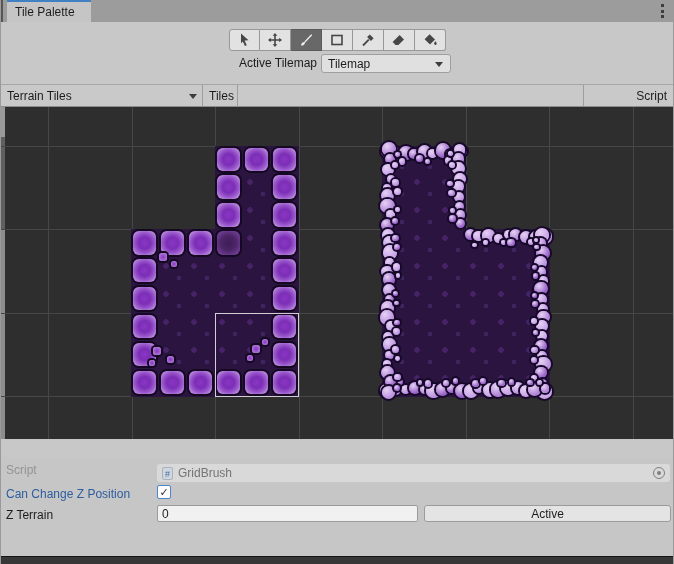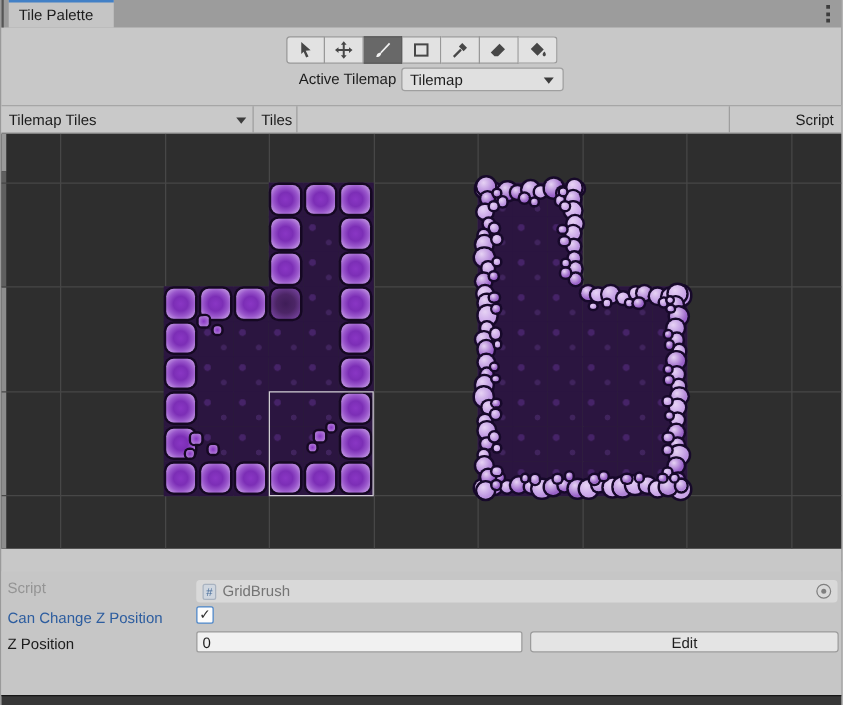--- a/index.html
+++ b/index.html
@@ -143,21 +143,21 @@
   </div>
 
   <div class="abs atm-label">Active Tilemap</div>
   <div class="dropdown" style="left:320px;top:54px;width:130px;height:19px">
     <span>Tilemap</span>
     <i class="dd-arrow"></i>
   </div>
 
   <div class="abs palbar">
     <div class="flatlabel" style="left:6px">
-      <span>Tilemap Tiles</span>
+      <span>Terrain Tiles</span>
     </div>
     <i class="flat-arrow" style="left:188px"></i>
     <div class="sep" style="left:201px"></div>
     <div class="flatlabel" style="left:208px">
       <span>Tiles</span>
     </div>
     <div class="sep" style="left:236px"></div>
     <div class="sep" style="left:582px"></div>
     <div class="flatlabel" style="right:8px">
       <span>Script</span>
@@ -469,20 +469,20 @@
     </div>
     <div class="abs" style="left:0;top:3px;width:674px;height:20px">
       <span class="prop-label" style="color:#949494;top:3px">Script</span>
       <div class="objfield">
         <span class="scripticon">#</span>
         <span>GridBrush</span>
         <span class="objpicker"></span>
       </div>
     </div>
     <div class="abs" style="left:0;top:48px;width:674px;height:20px">
-      <span class="prop-label" style="top:3px">Z Position</span>
+      <span class="prop-label" style="top:3px">Z Terrain</span>
       <input class="zinput" value="0" style="">
-      <button class="resetbtn">Edit</button>
+      <button class="resetbtn">Active</button>
     </div>
   </div>
 
   <div class="abs bottomstrip"></div>
 </div>
 
 </body></html>

